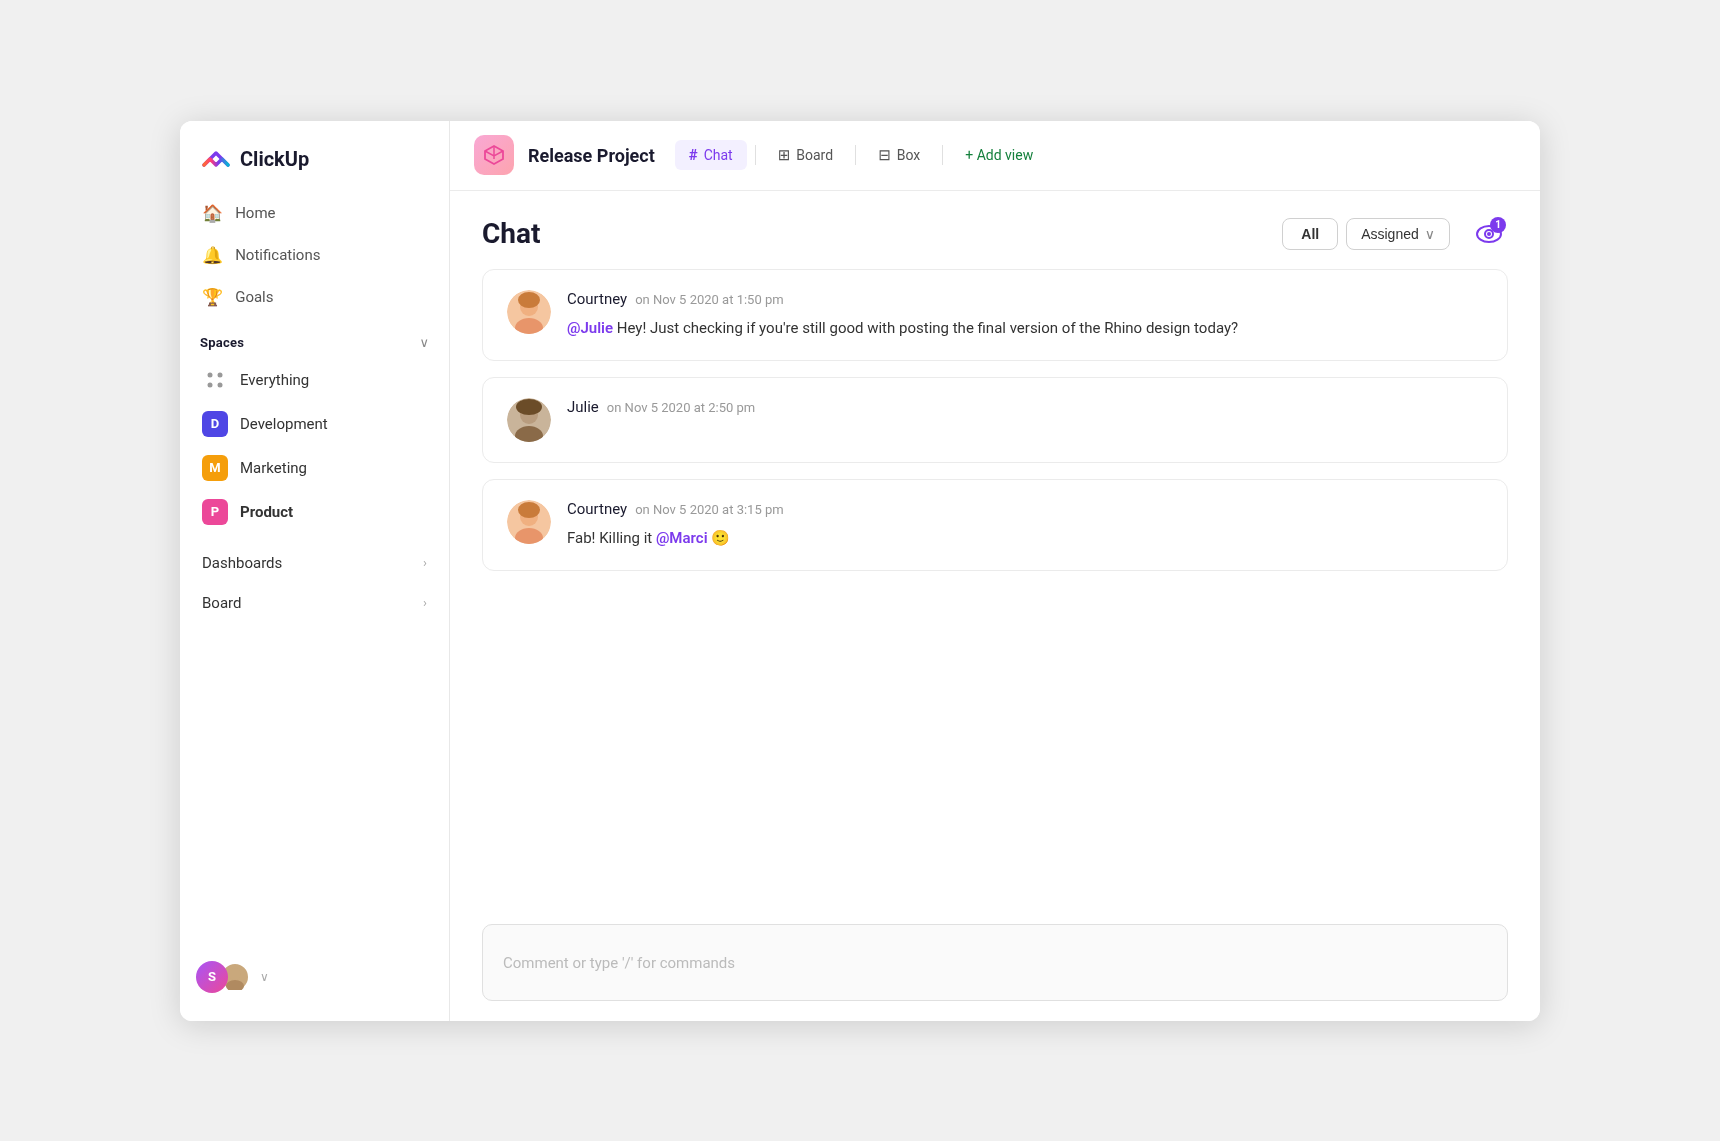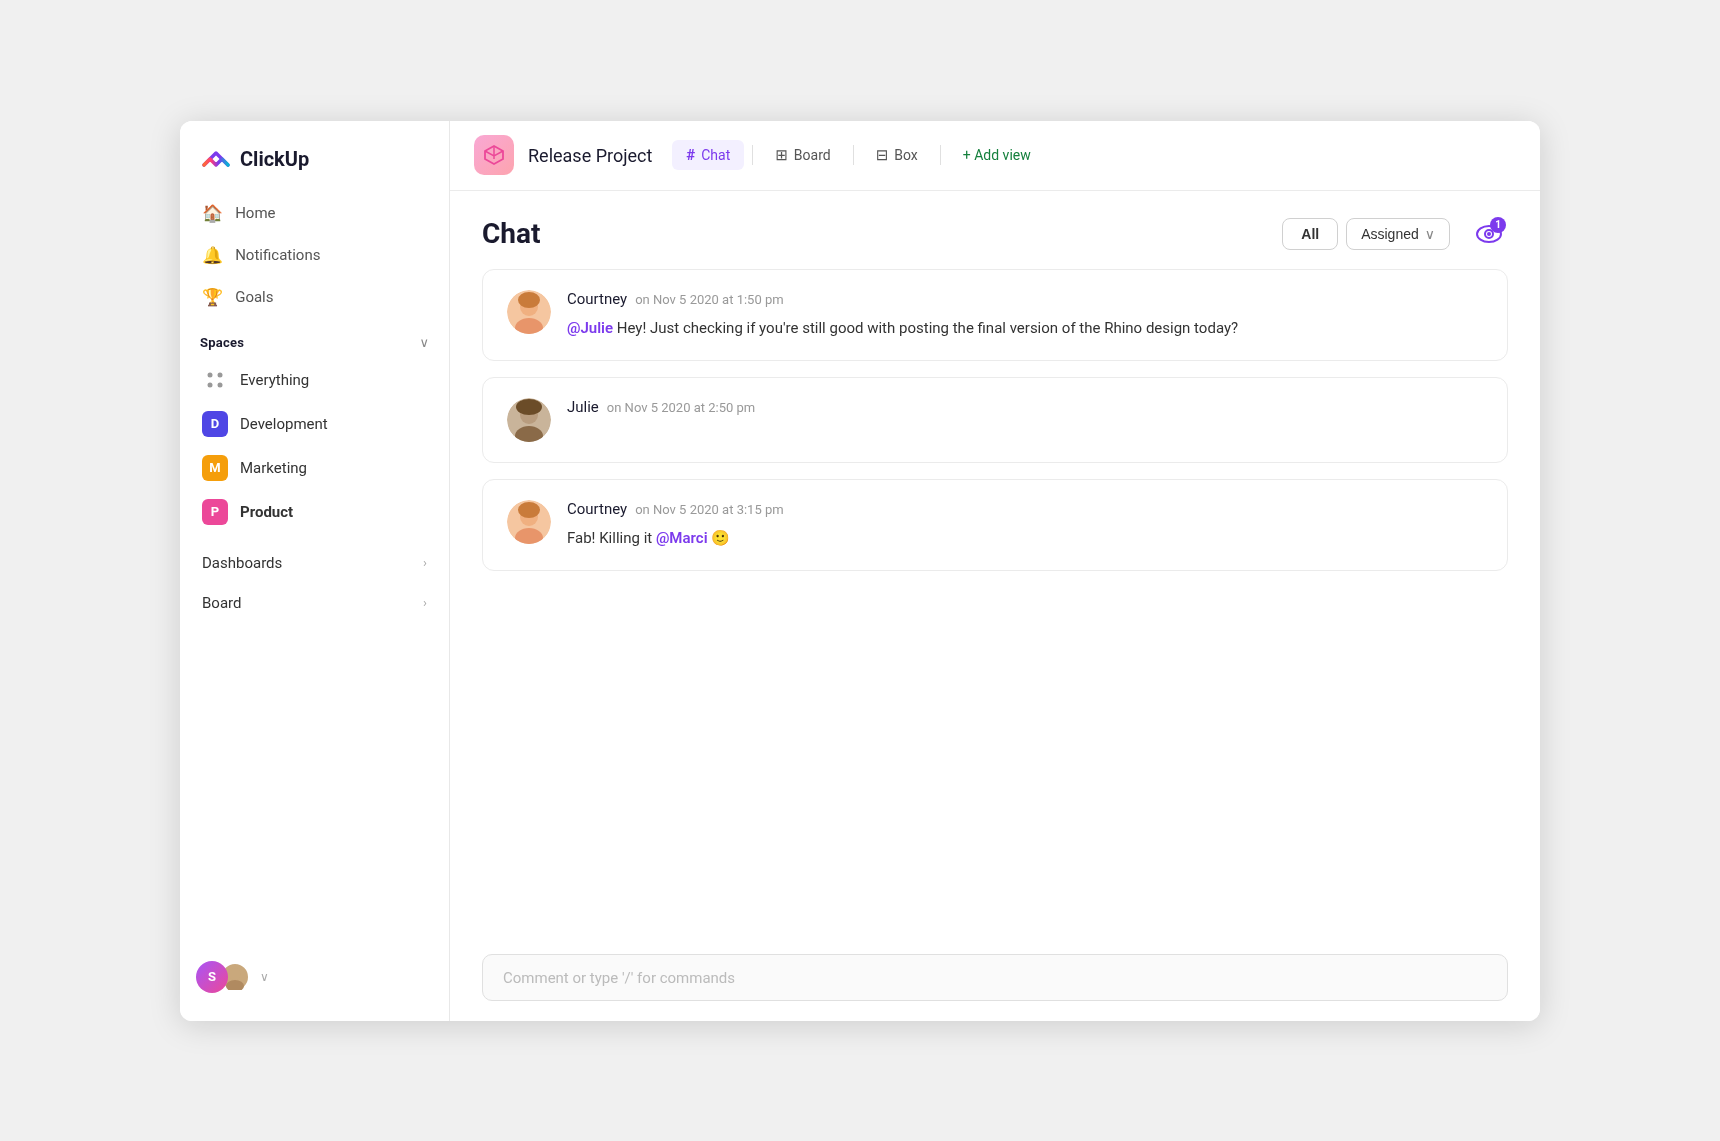--- a/index.html
+++ b/index.html
@@ -193,21 +193,21 @@
       border-radius: 10px;
       background: linear-gradient(135deg, #f9a8d4, #fda4af);
       display: flex;
       align-items: center;
       justify-content: center;
       margin-right: 14px;
       flex-shrink: 0;
     }
     .project-title {
       font-size: 18px;
-      font-weight: 400;
+      font-weight: 700;
       color: #1a1a2e;
       margin-right: 20px;
       text-align: right;
     }
     .view-tabs {
       display: flex;
       align-items: center;
       gap: 4px;
     }
     .view-tab {
@@ -369,21 +369,21 @@
       color: #7c3aed;
       font-weight: 600;
     }
     
     .comment-bar {
       padding: 16px 32px 20px 32px;
     }
     .comment-input-wrap {
       border: 1.5px solid #e0e0e0;
       border-radius: 10px;
-      padding: 13px 20px;
+      padding: 28px 20px;
       background: #fafafa;
     }
     .comment-placeholder {
       font-size: 15px;
       color: #bbb;
     }
   </style>
 </head>
 <body>
 

